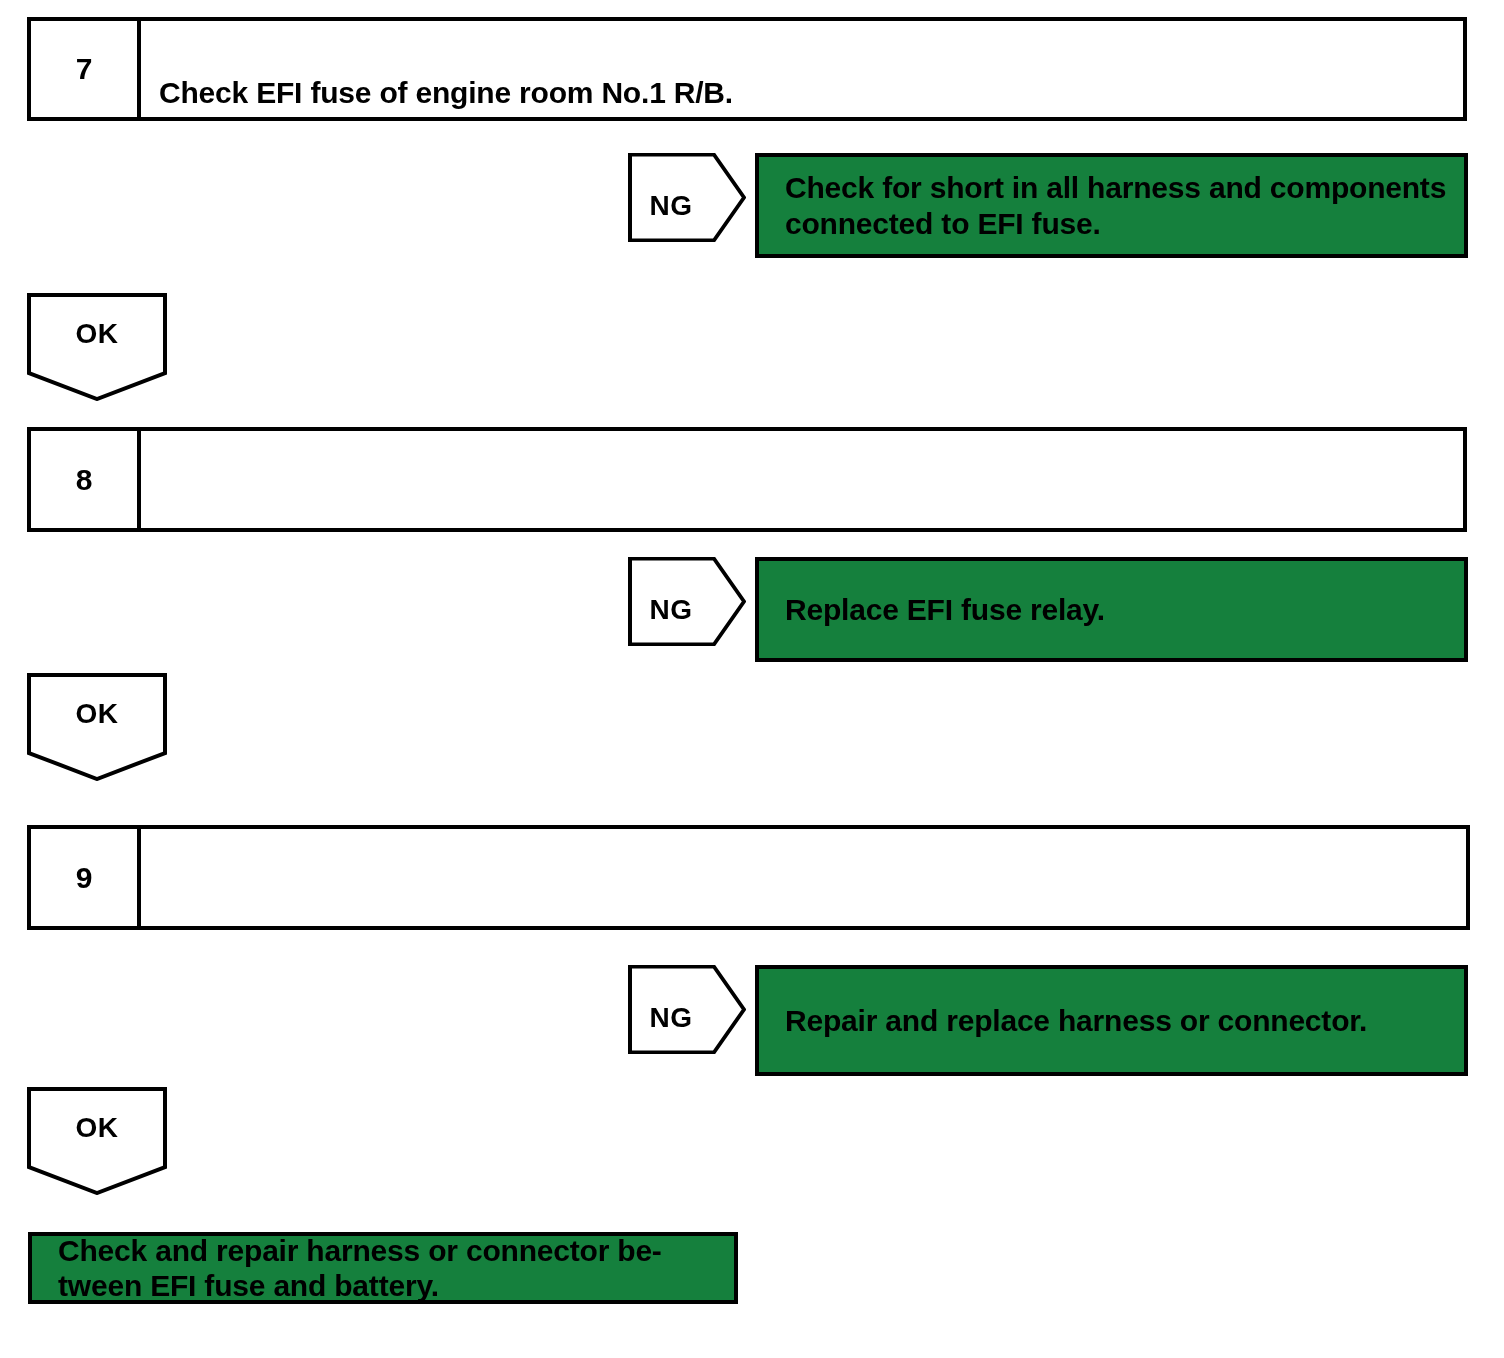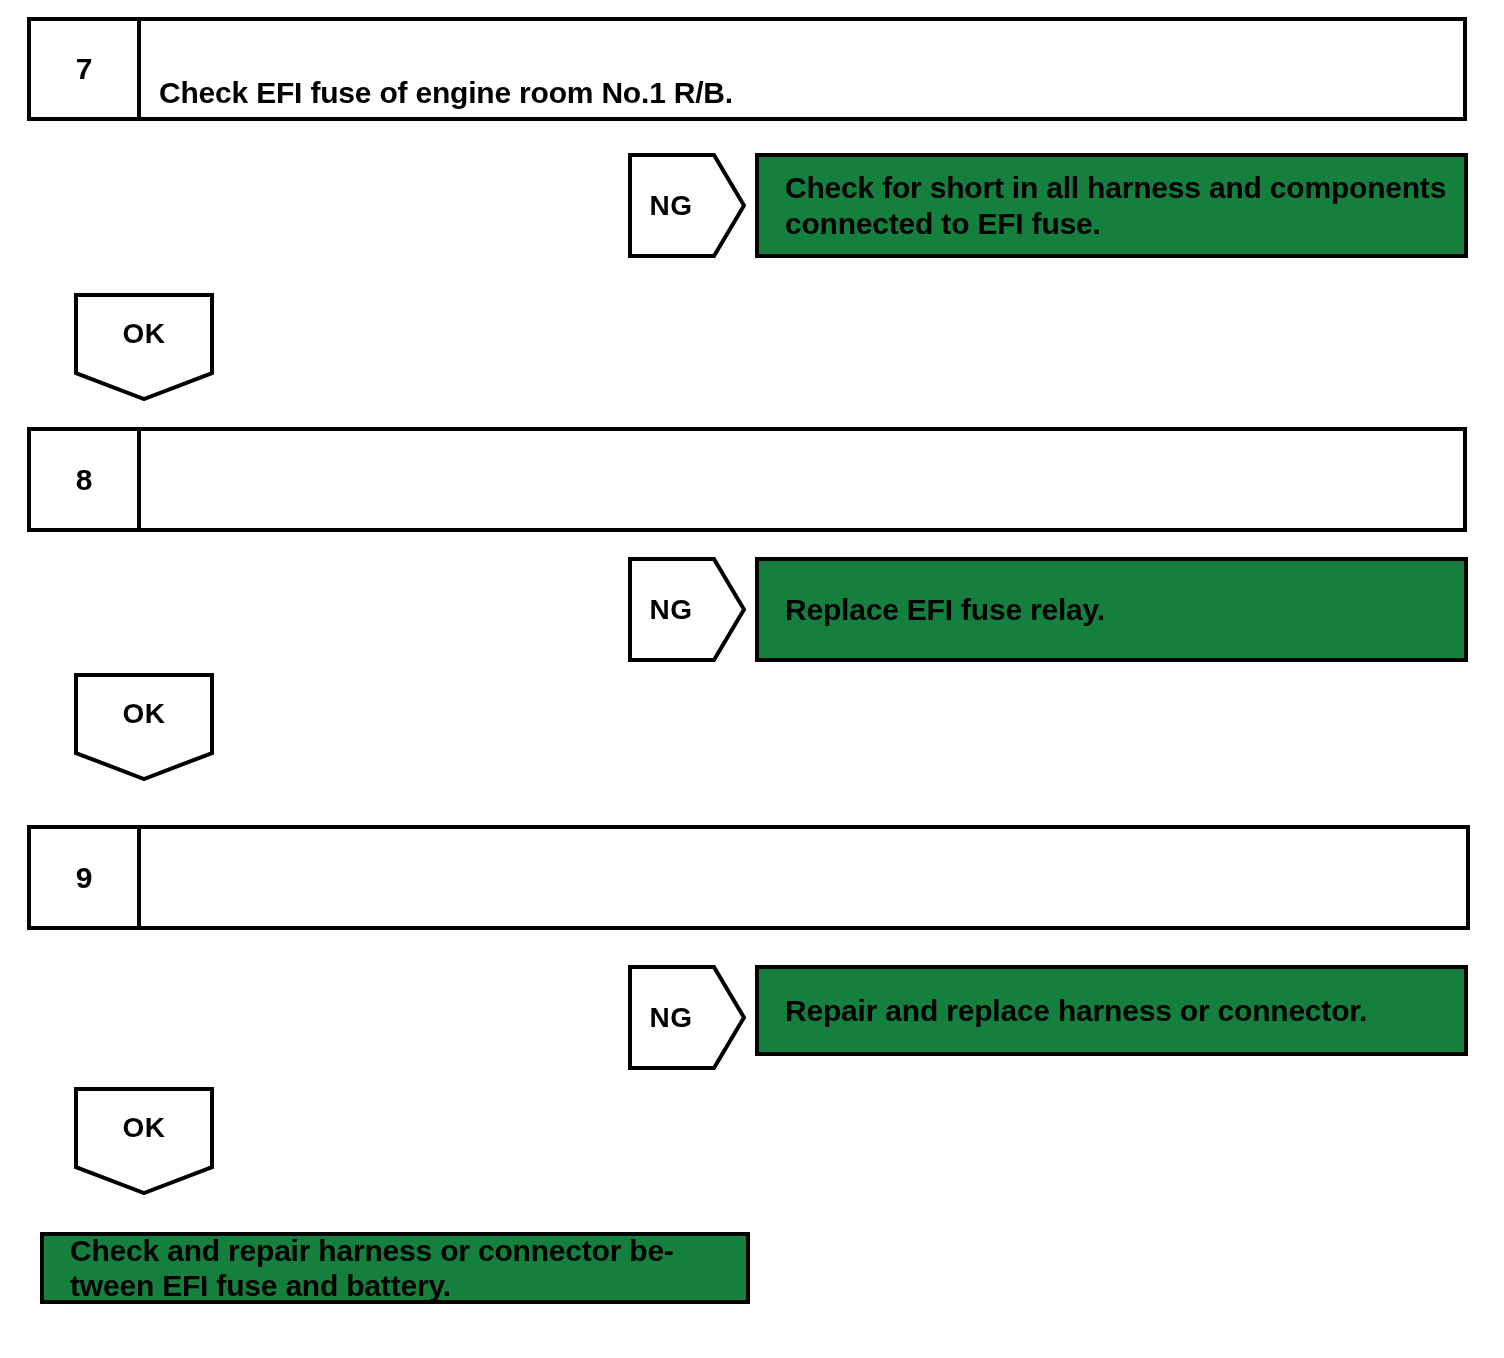--- a/index.html
+++ b/index.html
@@ -69,21 +69,21 @@
     color: #000000;
     line-height: 1.18;
     white-space: pre-line;
     letter-spacing: -0.2px;
   }
 
   
   .ng-arrow {
     position: absolute;
     width: 118px;
-    height: 105px;
+    height: 89px;
   }
   .ng-arrow svg {
     display: block;
     width: 100%;
     height: 100%;
   }
   .ng-label {
     position: absolute;
     left: 0;
     top: 0;
@@ -96,21 +96,20 @@
     font-weight: bold;
     color: #000000;
     letter-spacing: 0.5px;
   }
 
   
   .ok-arrow {
     position: absolute;
     width: 140px;
     height: 108px;
-    margin-left: 47px;
   }
   .ok-arrow svg {
     display: block;
     width: 100%;
     height: 100%;
   }
   .ok-label {
     position: absolute;
     left: 0;
     top: 0;
@@ -176,25 +175,25 @@
     <div class="step-num">9</div>
   </div>
 
   <div class="ng-arrow" style="left:628px; top:965px;">
     <svg viewBox="0 0 118 105" preserveAspectRatio="none">
       <polygon points="2,2 86,2 116,52.5 86,103 2,103" fill="#ffffff" stroke="#000000" stroke-width="4" stroke-linejoin="miter"></polygon>
     </svg>
     <div class="ng-label">NG</div>
   </div>
 
-  <div class="plain-box" style="left:755px; top:965px; width:713px; height:91px;">Repair and replace harness or connector.</div>
+  <div class="plain-box" style="left:755px; top:965px; width:713px; height:111px;">Repair and replace harness or connector.</div>
 
   <div class="ok-arrow" style="left:27px; top:1087px;">
     <svg viewBox="0 0 140 108" preserveAspectRatio="none">
       <polygon points="2,2 138,2 138,80 70,106 2,80" fill="#ffffff" stroke="#000000" stroke-width="4" stroke-linejoin="miter"></polygon>
     </svg>
     <div class="ok-label">OK</div>
   </div>
 
-  <div class="plain-box" style="left:40px; top:1232px; width:710px; height:72px;">Check and repair harness or connector be-
+  <div class="plain-box" style="left:28px; top:1232px; width:710px; height:72px;">Check and repair harness or connector be-
 tween EFI fuse and battery.</div>
 
 </div>
 
 </body></html>

